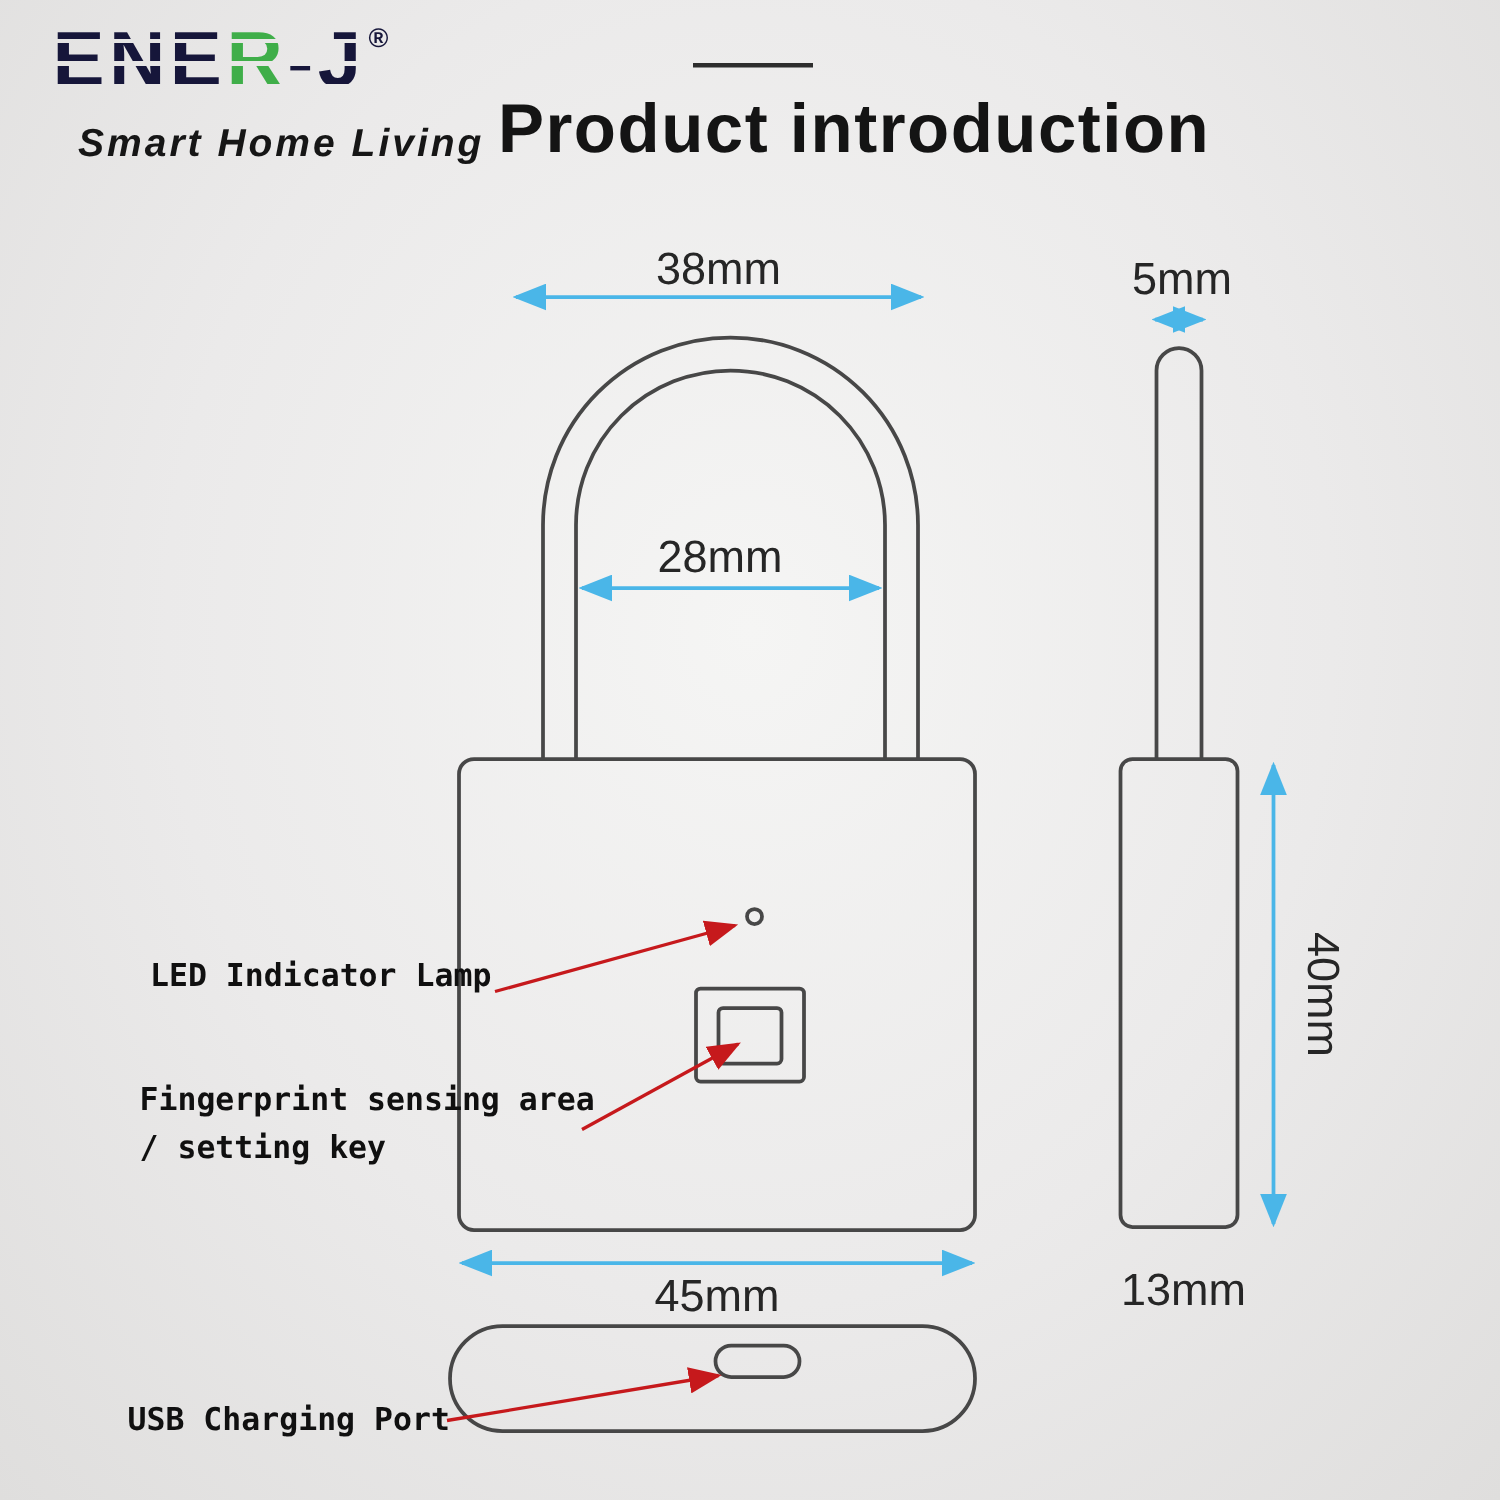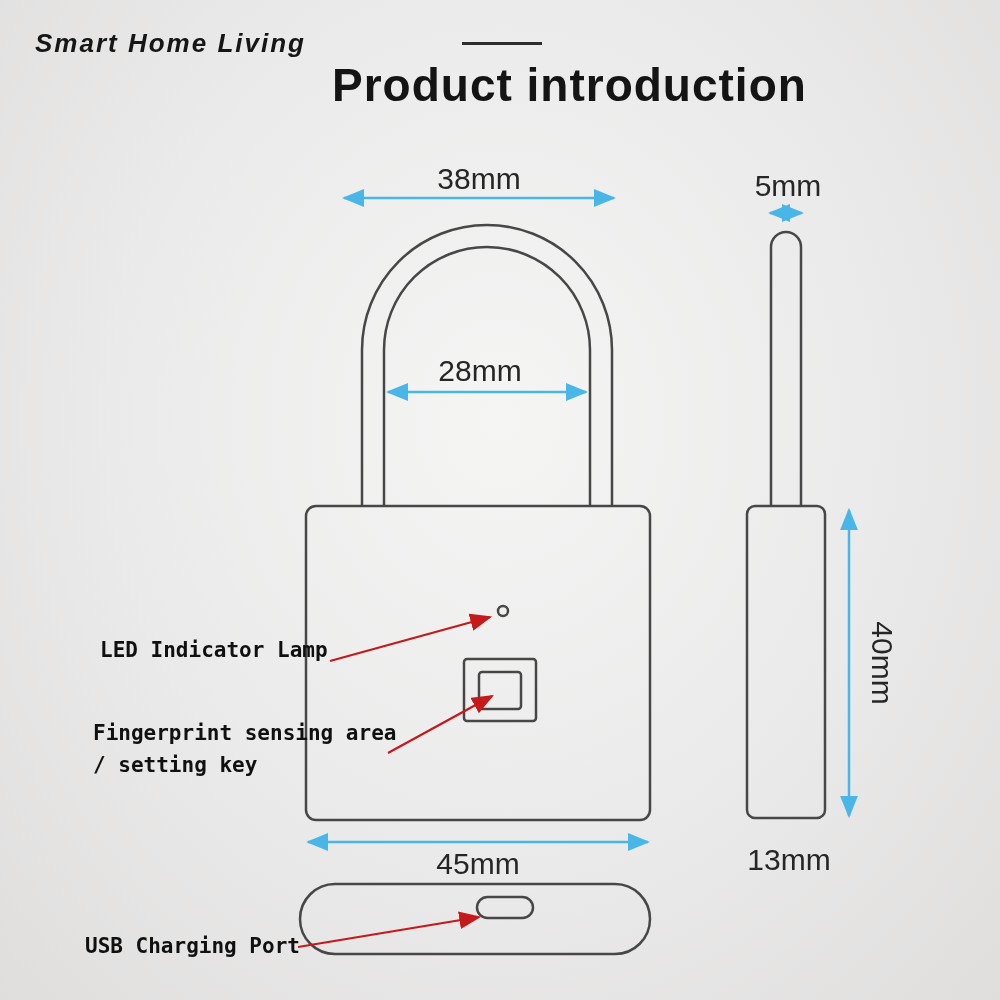--- a/index.html
+++ b/index.html
@@ -17,21 +17,21 @@
   .lg{
     font-weight:800;font-size:52px;letter-spacing:3px;line-height:1;
     -webkit-background-clip:text;background-clip:text;color:transparent;
     display:inline-block;
   }
   .lg.dark{background-image:repeating-linear-gradient(to bottom, var(--navy,#16163a) 0px 12px, rgba(0,0,0,0) 12px 15px);}
   .lg.green{background-image:repeating-linear-gradient(to bottom, var(--green,#3fae49) 0px 12px, rgba(0,0,0,0) 12px 15px);}
   .reg{font-size:18px;font-weight:700;color:var(--navy,#16163a);position:relative;top:-26px;left:2px;}
   .tagline{
     margin-top:14px;font-size:26px;font-weight:700;font-style:italic;
-    letter-spacing:2px;color:#161616;white-space:nowrap;
+    letter-spacing:2px;color:#161616;white-space:nowrap;margin-left:17px;
   }
   .title-line{position:absolute;left:462px;top:42px;width:80px;height:3px;background:#2d2d2d;}
   .page-title{
     position:absolute;left:332px;top:58px;margin:0;
     font-size:46px;font-weight:700;color:#141414;letter-spacing:1px;white-space:nowrap;
   }
   
   svg.diagram{position:absolute;left:0;top:0;}
   .ln{fill:none;stroke:var(--line,#474747);stroke-width:2.5;}
   .dim{stroke:var(--dim,#4ab6e8);stroke-width:2.5;fill:none;}
@@ -39,20 +39,23 @@
   .red{stroke:var(--red,#c6191c);stroke-width:2.2;fill:none;}
   .red-fill{fill:var(--red,#c6191c);}
   .dim-t{font-family:"Liberation Sans",sans-serif;font-size:30px;fill:#262626;}
   .call-t{font-family:"DejaVu Sans Mono",monospace;font-size:21px;font-weight:700;fill:#101010;}
 </style>
 </head>
 <body>
 
 <header>
   <div class="logo">
+    <div class="logo-row">
+      <span class="lg dark">ENE</span><span class="lg green">R</span><span class="lg dark">-J</span><span class="reg">®</span>
+    </div>
     <div class="tagline">Smart Home Living</div>
   </div>
   <div class="title-line"></div>
   <h1 class="page-title">Product introduction</h1>
 </header>
 
 <svg class="diagram" width="1000" height="1000" viewBox="0 0 1000 1000" aria-hidden="true">
   <defs>
     <marker id="dimA" viewBox="0 0 10 8" refX="9" refY="4" markerWidth="9" markerHeight="7.2" orient="auto-start-reverse">
       <path d="M0 0 L10 4 L0 8 Z" class="dim-fill"></path>

